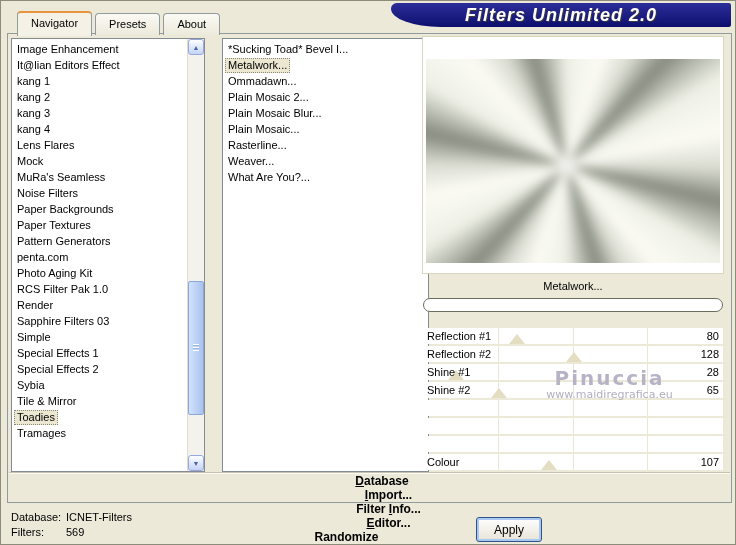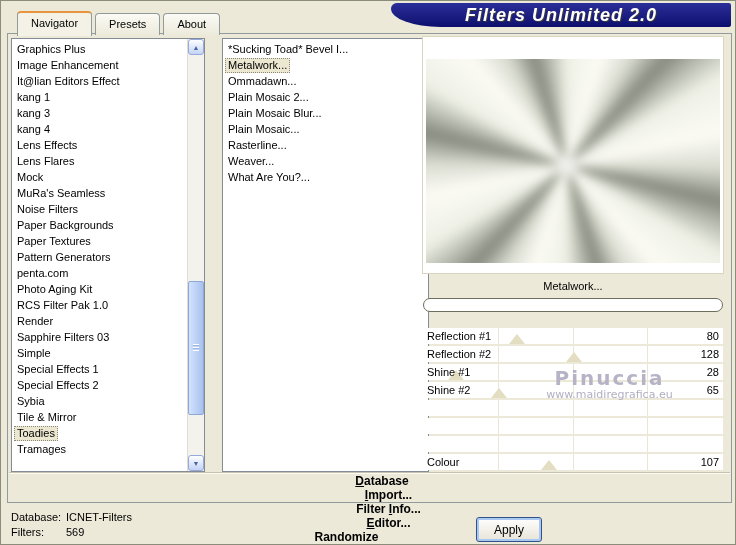--- a/index.html
+++ b/index.html
@@ -155,27 +155,26 @@
   <div class="tabs">
     <div class="tab active">Navigator</div>
     <div class="tab">Presets</div>
     <div class="tab">About</div>
   </div>
 
   <div class="main-panel">
 
     <div class="list-box cat-wrap">
       <div class="cat-list" id="catList">
-          <div class="list-row"><span class="list-label">Graphics Plus</span></div>
           <div class="list-row"><span class="list-label">Image Enhancement</span></div>
           <div class="list-row"><span class="list-label">It@lian Editors Effect</span></div>
           <div class="list-row"><span class="list-label">kang 1</span></div>
+          <div class="list-row"><span class="list-label">kang 2</span></div>
           <div class="list-row"><span class="list-label">kang 3</span></div>
           <div class="list-row"><span class="list-label">kang 4</span></div>
-          <div class="list-row"><span class="list-label">Lens Effects</span></div>
           <div class="list-row"><span class="list-label">Lens Flares</span></div>
           <div class="list-row"><span class="list-label">Mock</span></div>
           <div class="list-row"><span class="list-label">MuRa's Seamless</span></div>
           <div class="list-row"><span class="list-label">Noise Filters</span></div>
           <div class="list-row"><span class="list-label">Paper Backgrounds</span></div>
           <div class="list-row"><span class="list-label">Paper Textures</span></div>
           <div class="list-row"><span class="list-label">Pattern Generators</span></div>
           <div class="list-row"><span class="list-label">penta.com</span></div>
           <div class="list-row"><span class="list-label">Photo Aging Kit</span></div>
           <div class="list-row"><span class="list-label">RCS Filter Pak 1.0</span></div>

